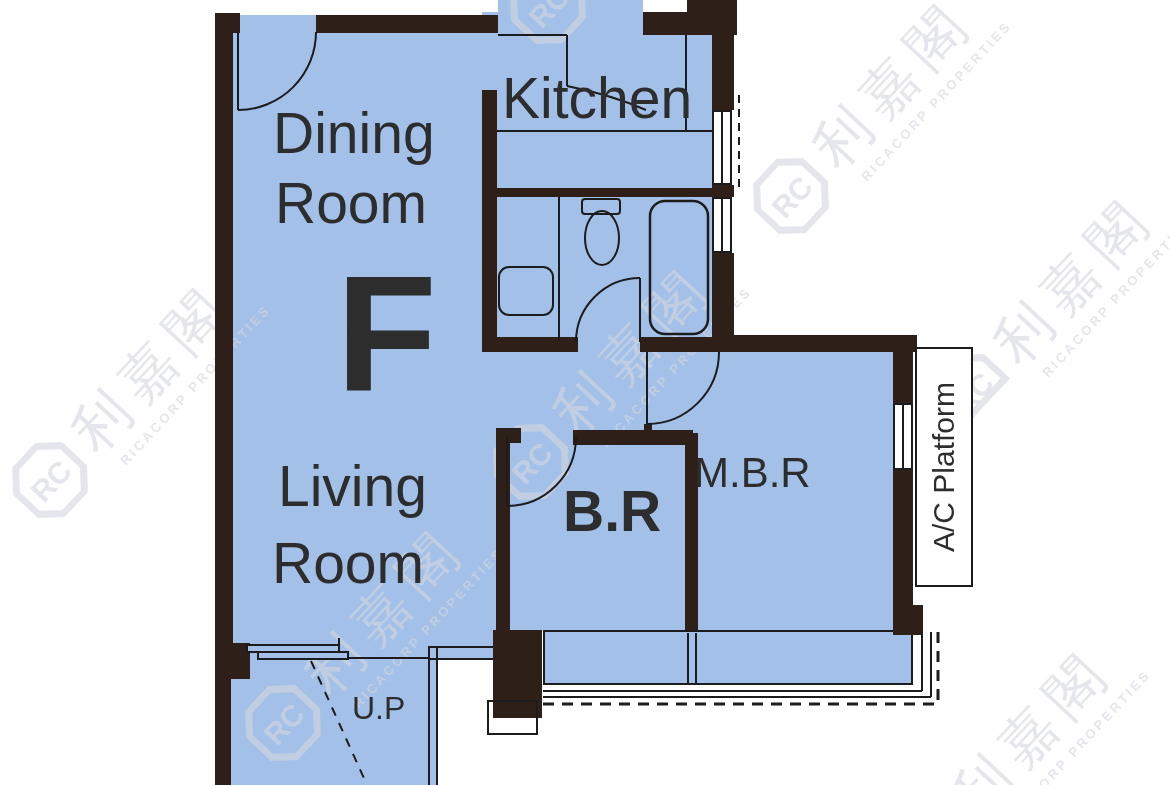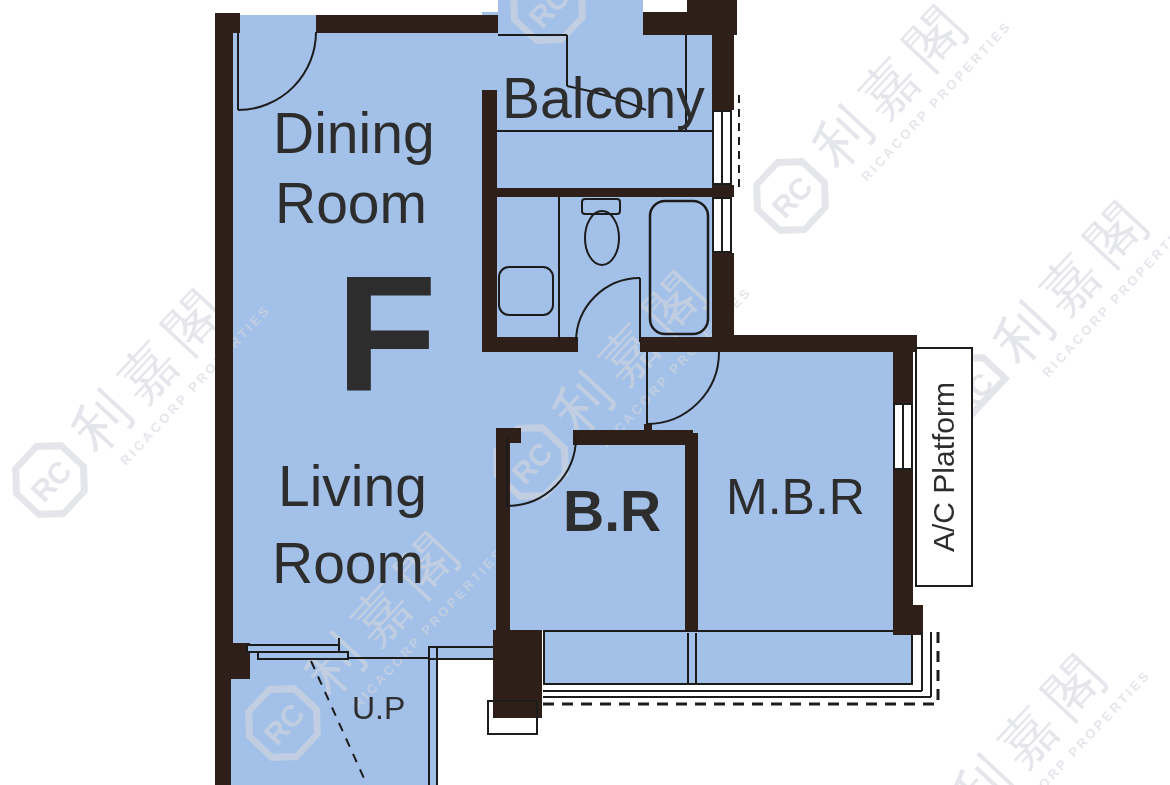--- a/index.html
+++ b/index.html
@@ -182,20 +182,20 @@
       <path d="M 739,95 V 190" stroke-dasharray="8 6"></path>
       <path d="M 543,704 H 938" stroke-dasharray="11 8" stroke-width="3"></path>
       <path d="M 938,632 V 704" stroke-dasharray="11 8" stroke-width="3"></path>
       <path d="M 311,661 L 367,785" stroke-dasharray="9 8"></path>
     </g>
   </svg>
 
   <div class="label" style="left:273px;top:105px;font-size:57px;">Dining</div>
   <div class="label" style="left:275px;top:175px;font-size:57px;">Room</div>
   <div class="label" style="left:336px;top:252px;font-size:165px;font-weight:bold;">F</div>
-  <div class="label" style="left:502px;top:70px;font-size:57px;">Balcony</div>
+  <div class="label" style="left:502px;top:70px;font-size:57px;">Kitchen</div>
   <div class="label" style="left:278px;top:458px;font-size:57px;">Living</div>
   <div class="label" style="left:272px;top:535px;font-size:57px;">Room</div>
   <div class="label" style="left:563px;top:483px;font-size:57px;font-weight:bold;">B.R</div>
-  <div class="label" style="left:694px;top:472px;font-size:50px;margin-left:32px;">M.B.R</div>
+  <div class="label" style="left:694px;top:452px;font-size:42px;">M.B.R</div>
   <div class="label" style="left:352px;top:692px;font-size:32px;">U.P</div>
 
 </div>
 
 </body></html>

